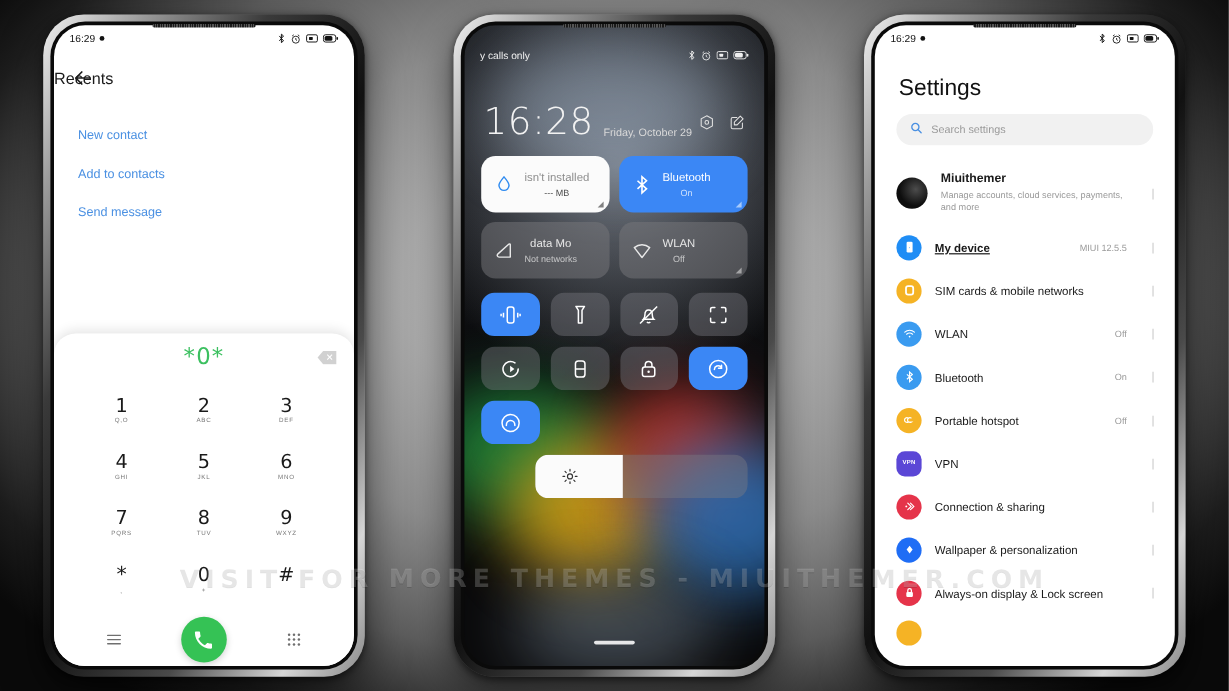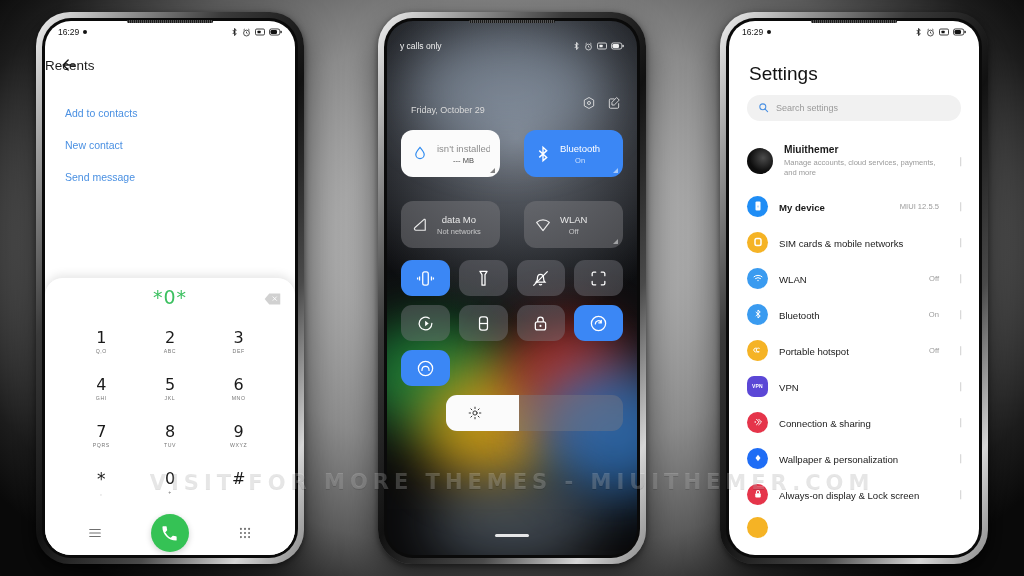--- a/index.html
+++ b/index.html
@@ -203,21 +203,21 @@
     margin-left: 8px; margin-bottom: 3px; margin-top: 32px;
   }
   .cc-head-icons {
     margin-left: auto; display: flex; gap: 11px; margin-bottom: 4px;
   }
   .cc-head-icons svg { width: 14px; height: 14px; color: #e2e2e2; }
 
   .cc-cards {
     display: grid;
     grid-template-columns: 1fr 1fr;
-    gap: 24px;
+    gap: 8px;
     padding: 12px 14px 0;
     position: relative; z-index: 5;
   }
   .cc-card {
     height: 47px; border-radius: 12px;
     display: flex; align-items: center;
     padding: 0 10px; gap: 8px;
     position: relative; overflow: hidden;
   }
   .cc-card.white { background: #fbfbfb; color: #1d1d1d; }
@@ -317,21 +317,21 @@
     background: radial-gradient(circle at 62% 38%, #4c4c4c 0%, #0d0d0d 60%);
   }
   .set-texts { flex: 1; min-width: 0; }
   .set-label { font-size: 9.6px; color: #1a1a1a; line-height: 1.28; }
   .set-desc { font-size: 7.6px; color: #9a9a9a; line-height: 1.32; margin-top: 2px; }
   .set-value { font-size: 7.6px; color: #9a9a9a; margin-right: 7px; white-space: nowrap; }
   .set-chev { color: #c4c4c4; font-size: 9px; width: 6px; text-align: center; }
   .row-account { padding-top: 10px; padding-bottom: 10px; }
   .row-account .set-ico { width: 26px; height: 26px; }
   .row-account .set-label { font-size: 10.2px; font-weight: 600; }
-  .row-device .set-label { font-weight: 600; }
+  .row-device .set-label { font-weight: 600; text-decoration: underline; }
 </style>
 </head>
 <body>
 
 <div class="watermark">VISIT FOR MORE THEMES - MIUITHEMER.COM</div>
 
 <div class="phone p1">
   <div class="phone-inner">
     <div class="notch-speaker"></div>
     <div class="screen">
@@ -372,22 +372,22 @@
       <div class="recents-head">
         <span class="back-arrow">
           <svg viewBox="0 0 24 24" fill="none" stroke="currentColor" stroke-width="1.7" stroke-linecap="round" stroke-linejoin="round">
               <path d="M19 12H5M11 18l-6-6 6-6"></path>
             </svg>
         </span>
         <div class="recents-title">Recents</div>
       </div>
 
       <div class="link-list">
+        <div class="link-item">New contact</div>
         <div class="link-item">Add to contacts</div>
-        <div class="link-item">New contact</div>
         <div class="link-item">Send message</div>
       </div>
 
       <div class="dialer-sheet">
         <div class="dial-number-row">
           <div class="dial-number">*0*</div>
           <span class="backspace">
             <svg viewBox="0 0 24 17" fill="currentColor">
                 <path d="M7.5 0.6 0.9 8.5l6.6 7.9H23V0.6H7.5z" opacity="0.85"></path>
                 <path d="M12.3 5.1 18 10.8m0-5.7-5.7 5.7" stroke="#fff" stroke-width="1.3" fill="none"></path>
@@ -513,20 +513,21 @@
               <svg width="13" height="8" viewBox="0 0 20 11" fill="none" stroke="currentColor" stroke-width="1.2">
                 <rect x="0.7" y="0.8" width="16" height="9.4" rx="3"></rect>
                 <rect x="2.3" y="2.4" width="10" height="6.2" rx="2" fill="currentColor" stroke="none"></rect>
                 <rect x="17.6" y="3.6" width="2" height="3.8" rx="1" fill="currentColor" stroke="none"></rect>
               </svg>
             </span>
         </div>
       </div>
 
       <div class="cc-clock-row">
+        <div class="cc-time">16:28</div>
         <div class="cc-date">Friday, October 29</div>
         <div class="cc-head-icons">
           <span><svg viewBox="0 0 24 24" fill="none" stroke="currentColor" stroke-width="1.5">
                 <path d="M12 2.6 20 7v10l-8 4.4L4 17V7z"></path>
                 <circle cx="12" cy="12" r="2.6"></circle>
               </svg></span>
           <span><svg viewBox="0 0 24 24" fill="none" stroke="currentColor" stroke-width="1.5" stroke-linecap="round" stroke-linejoin="round">
                 <path d="M20 13v6a2 2 0 0 1-2 2H6a2 2 0 0 1-2-2V7a2 2 0 0 1 2-2h6"></path>
                 <path d="M17 3 21 7 12.5 15.5 8.5 15.5 8.5 11.5z"></path>
               </svg></span>

